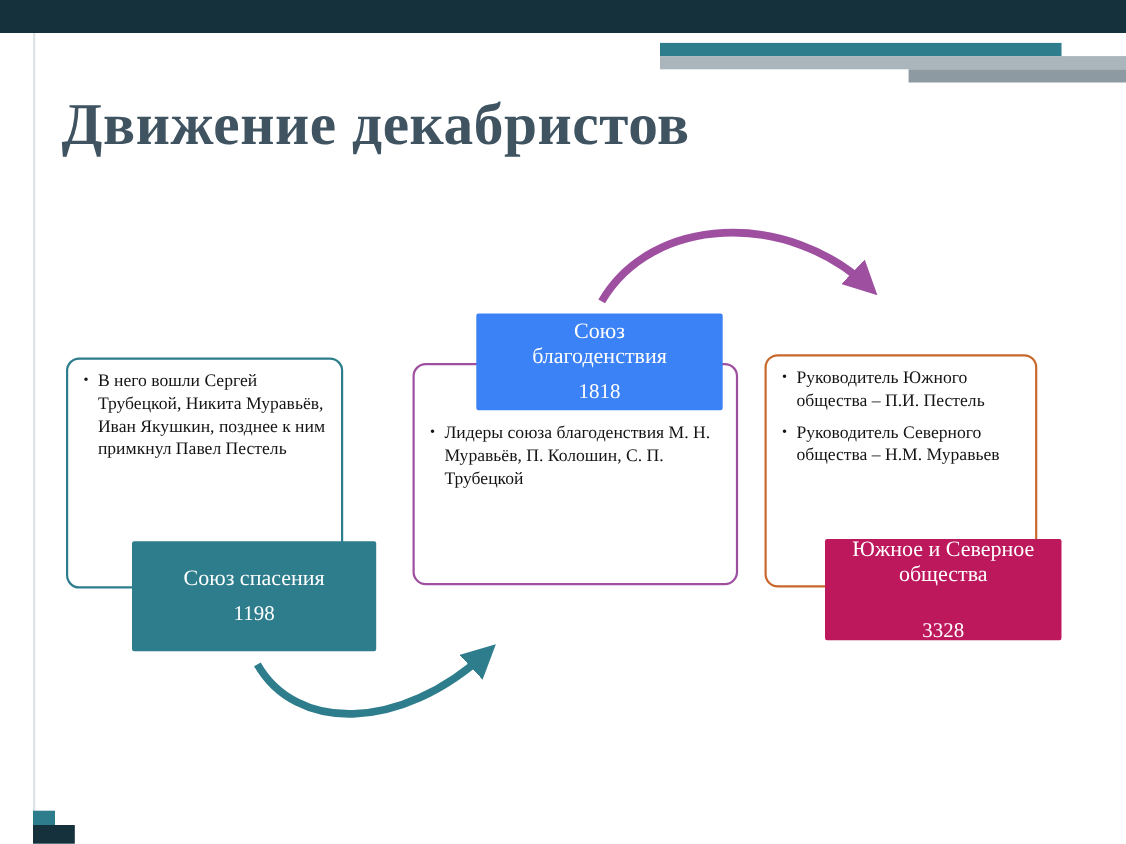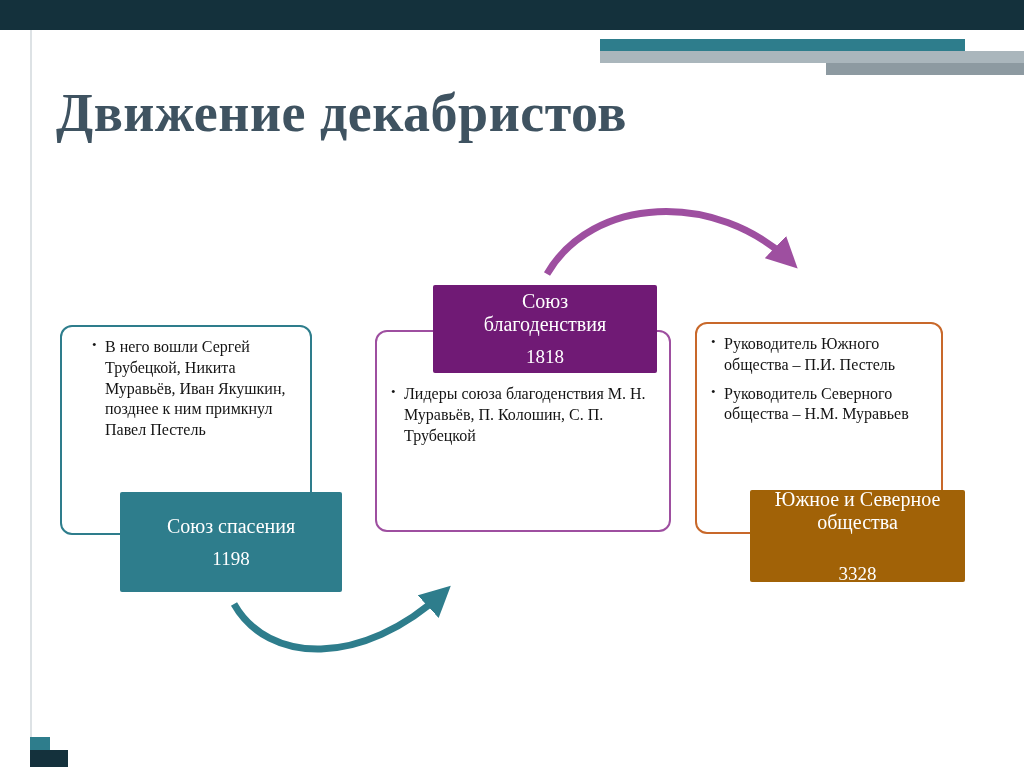--- a/index.html
+++ b/index.html
@@ -28,41 +28,41 @@
   }
 
   
   .arrows{position:absolute;left:0;top:0;z-index:1;pointer-events:none;}
 
   
   .card{
     position:absolute;background:#ffffff;border:2px solid;border-radius:12px;
     box-sizing:border-box;z-index:2;
   }
-  .card.teal{border-color:#2e7d8c;padding-left:16px;}
+  .card.teal{border-color:#2e7d8c;}
   .card.purple{border-color:#9e4fa0;}
   .card.orange{border-color:#c8682a;}
 
   .bullets{
     margin:0;padding:10px 14px 10px 14px;list-style:none;
     font-size:16px;line-height:1.3;color:#141414;
   }
   .bullets li{position:relative;padding-left:13px;margin-bottom:8px;}
   .bullets li::before{content:"•";position:absolute;left:0;top:0;font-size:13px;}
   .card.purple .bullets{padding-top:52px;}
 
   
   .label-box{
     position:absolute;z-index:3;color:#ffffff;text-align:center;
     box-sizing:border-box;border-radius:2px;
     display:flex;flex-direction:column;justify-content:center;align-items:center;
   }
   .label-box.teal-bg{background:#2e7d8c;}
-  .label-box.purple-bg{background:#701a75;}
-  .label-box.orange-bg{background:#a16207;gap:19px;}
+  .label-box.purple-bg{background:#3b82f6;}
+  .label-box.orange-bg{background:#be185d;gap:19px;}
   .label-name{font-size:20px;line-height:1.15;}
   .label-year{font-size:19px;margin-top:10px;}
   .label-box.l1 .label-name{padding:0 10px;}
   .label-box.l2 .label-name{padding:0 34px;}
   .label-box.l3 .label-name{padding:0 20px;}
 </style>
 </head>
 <body>
 
 <div class="slide">

